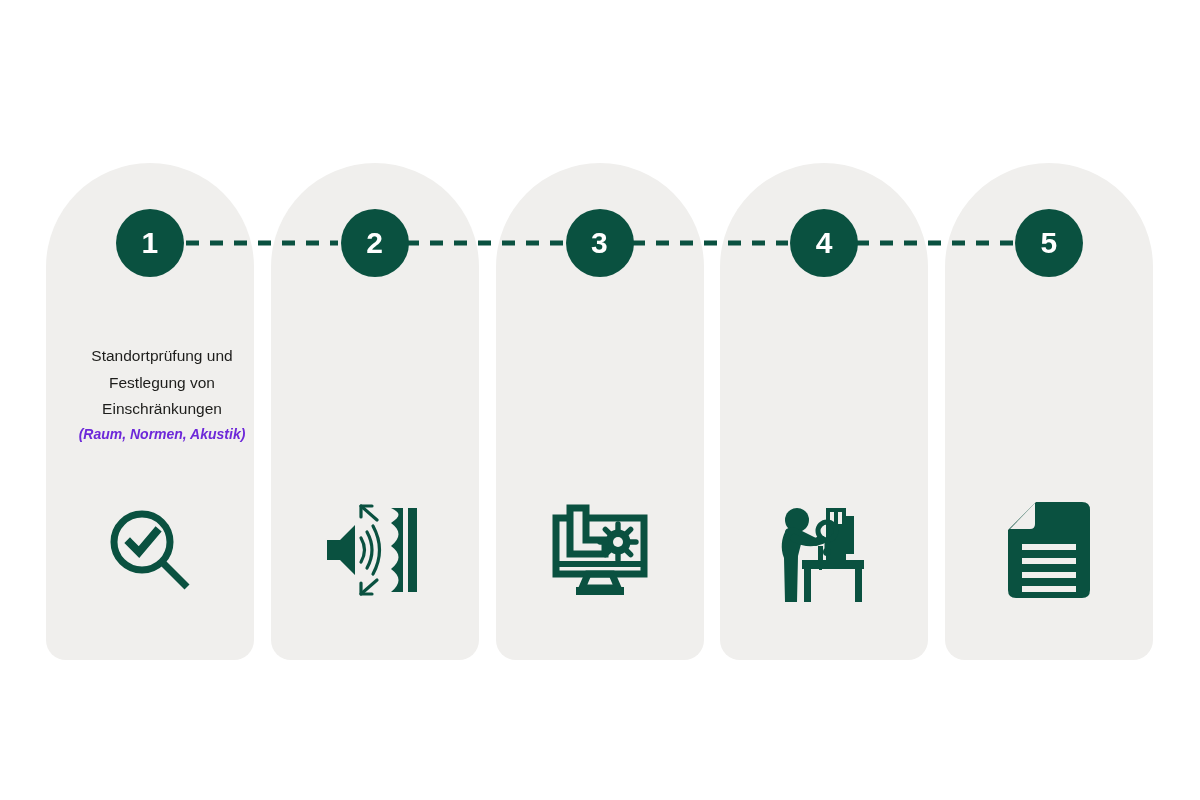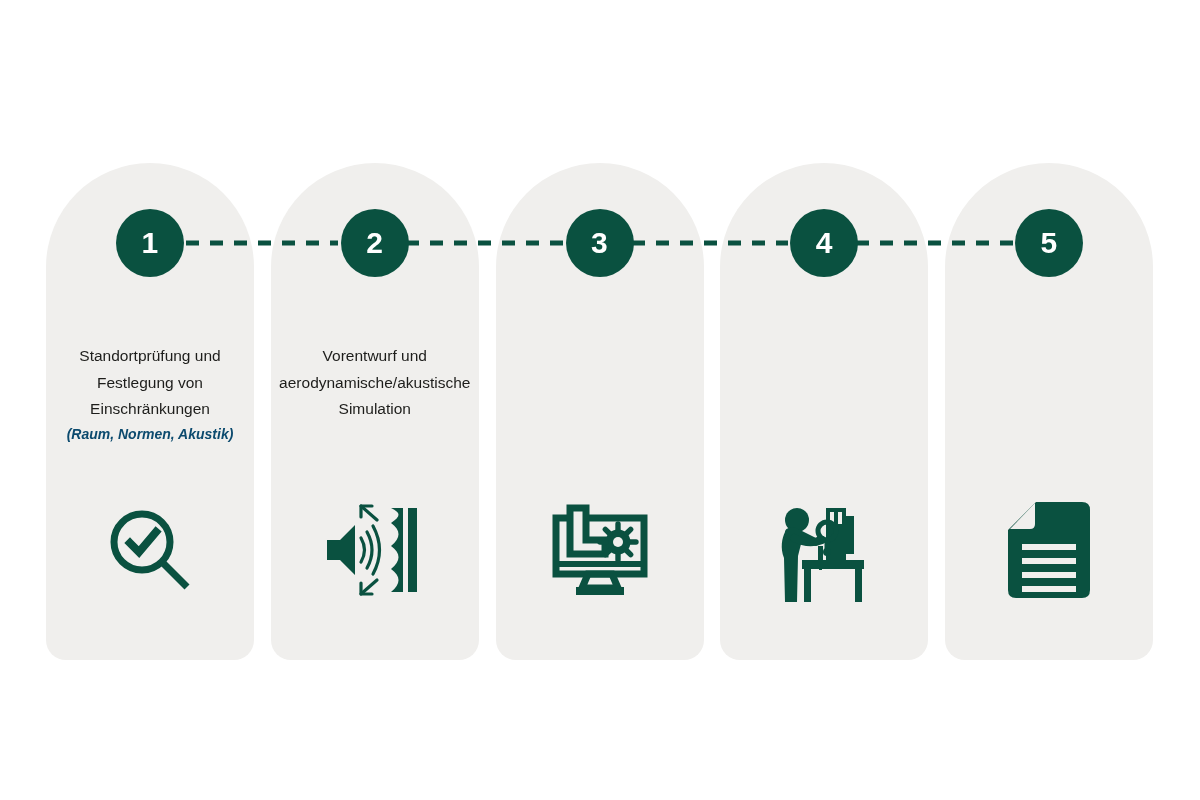--- a/index.html
+++ b/index.html
@@ -76,37 +76,37 @@
     color: #ffffff;
     font-size: 30px;
     font-weight: 600;
     line-height: 1;
     letter-spacing: 0.5px;
   }
 
   .step-text-block {
     position: absolute;
     top: 180px;
-    left: 0;
+    left: 12px;
     width: 208px;
     padding: 0 6px;
     box-sizing: border-box;
     text-align: center;
   }
   .step-title {
     font-size: 15.5px;
     line-height: 1.72;
     color: #1d1d1b;
     font-weight: 400;
     word-break: break-word;
   }
   .step-subtitle {
     font-size: 14px;
     line-height: 1.5;
-    color: #0c4a6e;
+    color: #6d28d9;
     font-style: italic;
     font-weight: 700;
     margin-top: 1px;
   }
 
   .step-icon-wrap {
     position: absolute;
     top: 332px;
     left: 0;
     width: 208px;
@@ -146,24 +146,20 @@
           <circle cx="40" cy="40" r="28" fill="none" stroke="#0A5140" stroke-width="7"></circle>
           <path d="M28 41 L37 50 L54 30" fill="none" stroke="#0A5140" stroke-width="8" stroke-linecap="square" stroke-linejoin="miter"></path>
           <line x1="60" y1="60" x2="85" y2="85" stroke="#0A5140" stroke-width="7" stroke-linecap="butt"></line>
         </svg>
       </div>
     </div>
 
     <div class="step-card">
       <div class="step-number-circle">
         <span class="num">2</span>
-      </div>
-      <div class="step-text-block">
-        <div class="step-title">Vorentwurf und aerodynamische/akustische Simulation</div>
-        <div class="step-subtitle"></div>
       </div>
       <div class="step-icon-wrap">
         <svg width="100" height="100" viewBox="0 0 100 100">
 
           <path d="M2 40 L15 40 L30 25 L30 75 L15 60 L2 60 Z" fill="#0A5140"></path>
 
           <path d="M36 38 Q43 50 36 62" fill="none" stroke="#0A5140" stroke-width="3.2" stroke-linecap="round"></path>
           <path d="M42 32 Q52 50 42 68" fill="none" stroke="#0A5140" stroke-width="3.2" stroke-linecap="round"></path>
           <path d="M48 26 Q61 50 48 74" fill="none" stroke="#0A5140" stroke-width="3.2" stroke-linecap="round"></path>
 

